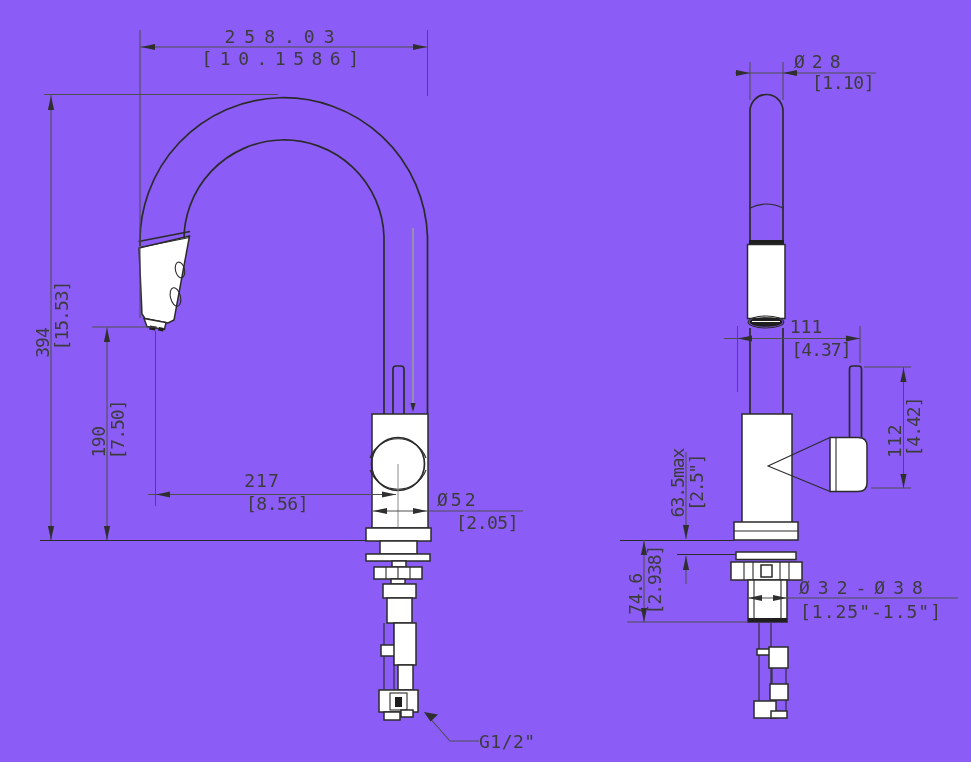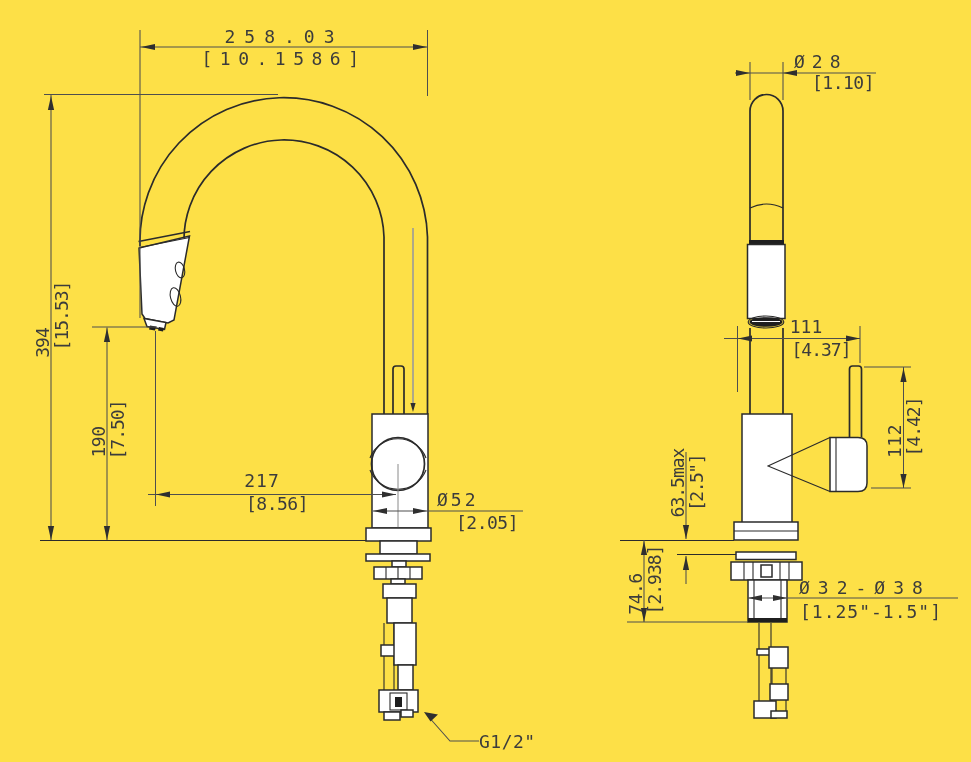--- a/index.html
+++ b/index.html
@@ -1,16 +1,16 @@
 <!DOCTYPE html>
 <html><head>
 <meta charset="utf-8">
 <style>
   html,body{margin:0;padding:0;background:#ffffff;}
-  .stage{position:relative;width:971px;height:762px;background:#fde047;overflow:hidden;}
+  .stage{position:relative;width:971px;height:762px;background:#8b5cf6;overflow:hidden;}
   svg{display:block;}
   svg text{font-family:"DejaVu Sans Mono","Liberation Mono",monospace;font-size:18px;fill:#3c3c3c;}
   .obj{stroke:#2b2b2b;stroke-width:1.7;fill:none;stroke-linejoin:miter;stroke-linecap:butt;}
   .objf{stroke:#2b2b2b;stroke-width:1.5;fill:#ffffff;}
   .objt{stroke:#2b2b2b;stroke-width:1.1;fill:none;}
   .dim{stroke:#4e4e4e;stroke-width:1.05;fill:none;}
   .arrow{fill:#2f2f2f;stroke:none;}
   .hose{stroke:#9a9a9a;stroke-width:1.6;fill:none;}
   .center{stroke:#8a8a8a;stroke-width:1;fill:none;}
   .dark{fill:#1f1f1f;stroke:none;}

